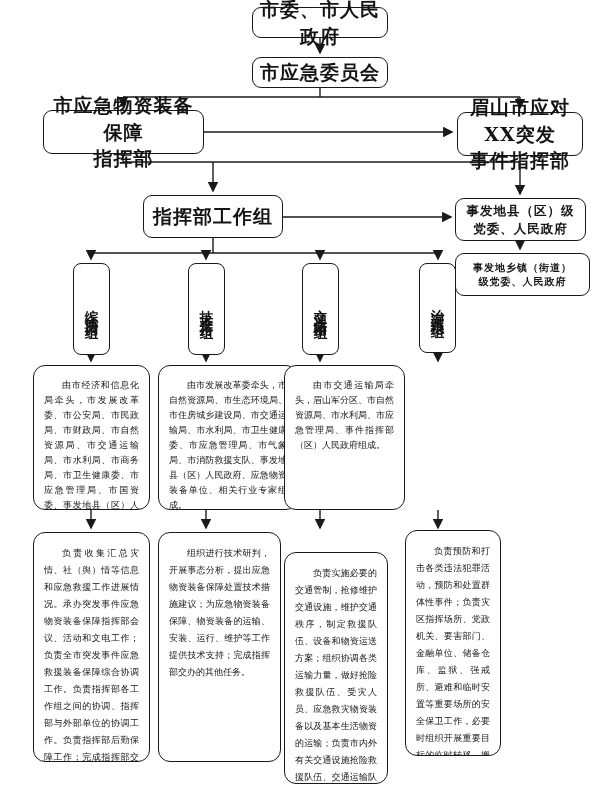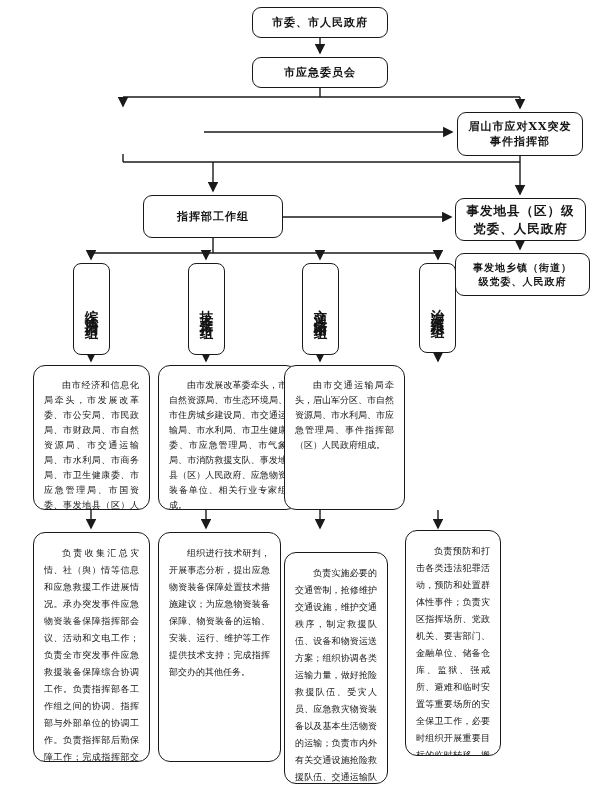--- a/index.html
+++ b/index.html
@@ -6,21 +6,21 @@
   .canvas {
     position:relative; width:602px; height:789px; background:#ffffff;
     font-family:"DejaVu Serif","Liberation Serif",serif; color:#141414;
     overflow:hidden;
   }
   .lines { position:absolute; left:0; top:0; width:602px; height:789px; }
   .node {
     position:absolute; box-sizing:border-box; background:#ffffff;
     border:1.6px solid #1a1a1a; border-radius:9px;
     display:flex; align-items:center; justify-content:center;
-    text-align:center; font-weight:bold; font-size:11px; line-height:1.4;
+    text-align:center; font-weight:bold; font-size:19px; line-height:1.4;
     white-space:pre-line; letter-spacing:1px;
   }
   .vgroup {
     writing-mode:vertical-rl; text-orientation:upright;
     letter-spacing:4px; font-size:13.5px; border-radius:8px;
   }
   .para {
     position:absolute; box-sizing:border-box; background:#ffffff;
     border:1.6px solid #1a1a1a; border-radius:12px;
     padding:8px 6px 6px 6px; font-size:9px; text-align:justify;
@@ -77,20 +77,22 @@
       <line x1="206" y1="510" x2="206" y2="528" marker-end="url(#arrow)"></line>
       <line x1="320" y1="510" x2="320" y2="528" marker-end="url(#arrow)"></line>
       <line x1="438" y1="510" x2="438" y2="528" marker-end="url(#arrow)"></line>
     </g>
   </svg>
 
   <div class="node" style="left:252px;top:7px;width:136px;height:31px">市委、市人民政府</div>
 
   <div class="node" style="left:252px;top:57px;width:136px;height:31px">市应急委员会</div>
 
+  <div class="node" style="left:43px;top:110px;width:161px;height:44px">市应急物资装备保障
+指挥部</div>
 
   <div class="node" style="left:457px;top:112px;width:126px;height:44px">眉山市应对XX突发
 事件指挥部</div>
 
   <div class="node" style="left:143px;top:195px;width:140px;height:43px">指挥部工作组</div>
 
   <div class="node" style="left:455px;top:198px;width:131px;height:43px;font-size:12.5px">事发地县（区）级
 党委、人民政府</div>
 
   <div class="node" style="left:455px;top:253px;width:135px;height:43px;font-size:10px">事发地乡镇（街道）

